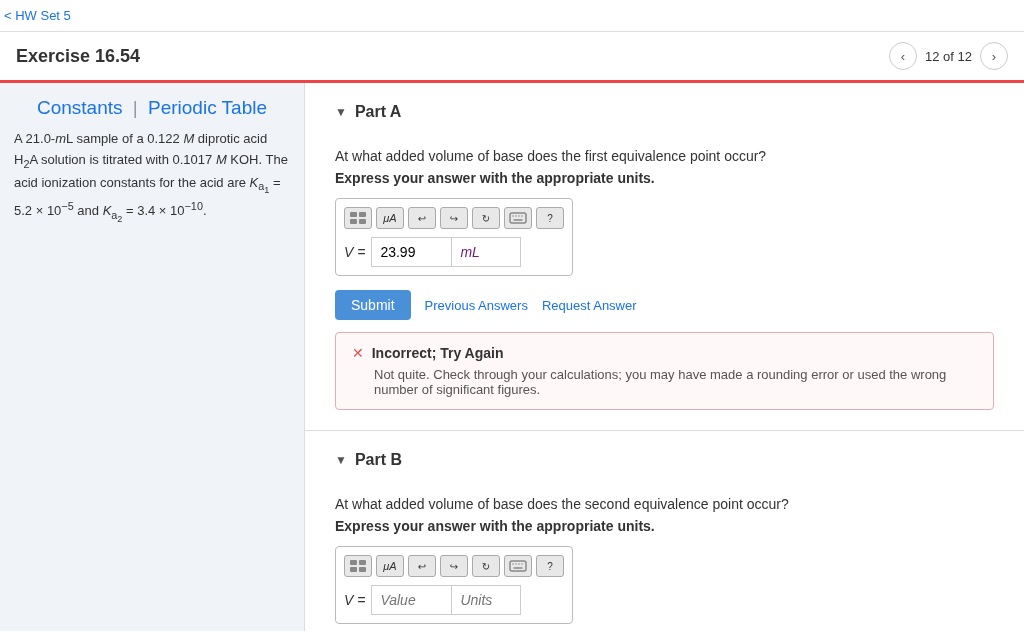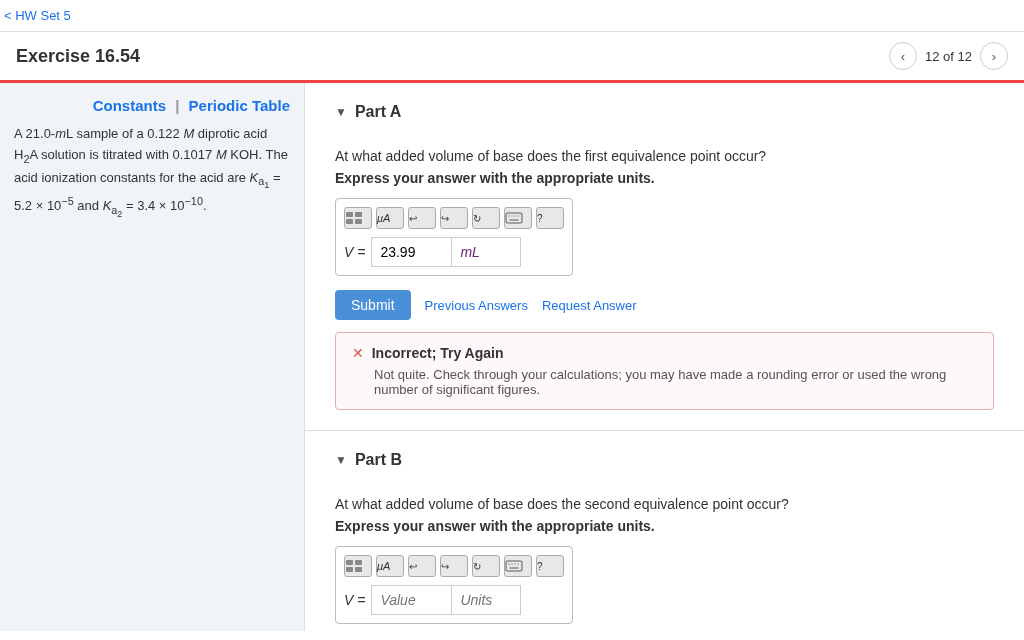--- a/index.html
+++ b/index.html
@@ -61,24 +61,23 @@
     .sidebar {
       width: 305px;
       min-width: 305px;
       background: #f0f4f8;
       border-right: 1px solid #ddd;
       padding: 14px;
       font-size: 13px;
       overflow-y: auto;
     }
     .sidebar-links {
-      text-align: right;
+      text-align: center;
       margin-bottom: 10px;
-      font-size: 15px;
-      font-weight: bold;
+      font-size: 19px;
     }
     .sidebar-links a {
       color: #1a73e8;
       text-decoration: none;
       cursor: pointer;
     }
     .sidebar-links .separator {
       color: #999;
       margin: 0 5px;
     }
@@ -144,21 +143,21 @@
       align-items: center;
       gap: 4px;
       margin-bottom: 8px;
     }
     .toolbar-icon {
       width: 28px; height: 22px;
       border: 1px solid #aaa;
       border-radius: 3px;
       background: #e8e8e8;
       cursor: pointer;
-      display: flex; align-items: center; 
+      display: flex; align-items: center; justify-content: center;
       font-size: 10px;
       color: #333;
     }
 
     .input-row {
       display: flex;
       align-items: center;
       gap: 0;
     }
     .eq-label {

